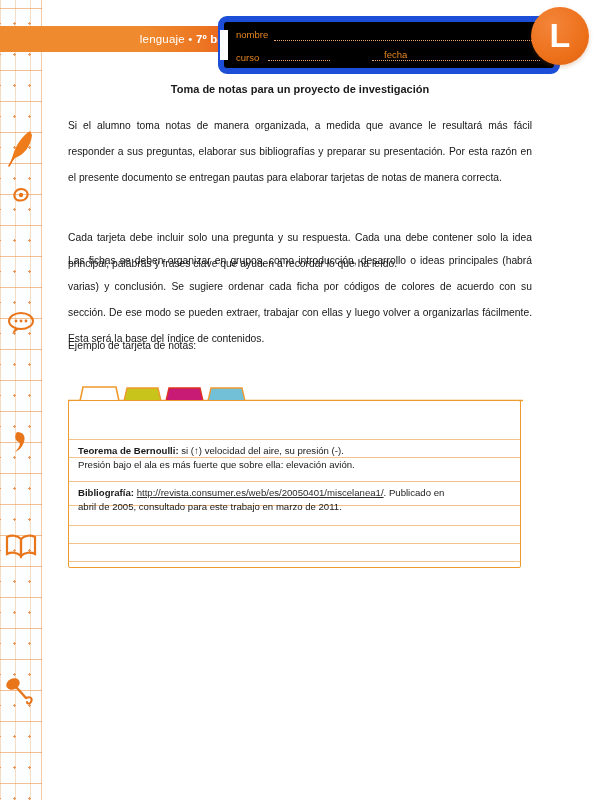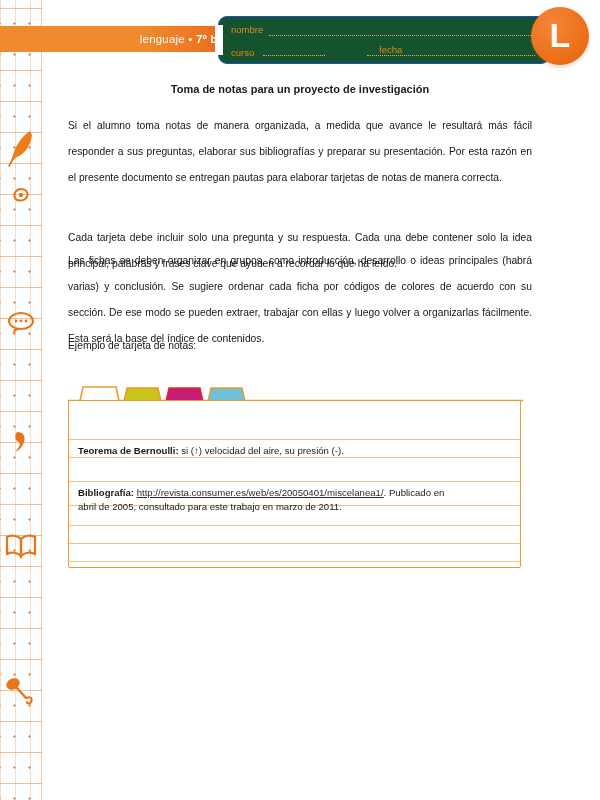--- a/index.html
+++ b/index.html
@@ -49,22 +49,22 @@
     background:linear-gradient(to right,#F08A2E 0%,#F08A2E 55%,#EC7521 78%,#E3411E 100%);
   }
   .band-label{
     position:absolute;right:14px;top:50%;transform:translateY(-50%);
     color:#ffffff;font-size:11.5px;letter-spacing:.2px;white-space:nowrap;
   }
   .band-label b{font-weight:bold;}
 
   .fieldbox{
     position:absolute;left:218px;top:16px;width:330px;height:46px;
-    border:1px solid #1d4ed8;border-radius:9px;
-    background:#14532d;
+    border:6px solid #1d4ed8;border-radius:9px;
+    background:#000000;
   }
   .fieldbox:before{
     content:"";position:absolute;left:-4px;top:8px;width:8px;height:30px;
     background:#ffffff;
   }
   .fld{position:absolute;font-size:9.5px;color:#E8861F;}
   .fld-nombre{left:12px;top:7px;}
   .fld-curso{left:12px;top:30px;}
   .fld-fecha{left:112px;top:27px;margin-left:48px;}
   .dots-line{
@@ -239,20 +239,21 @@
     <div class="rule" style="top:56px;"></div>
     <div class="rule" style="top:80px;"></div>
     <div class="rule" style="top:104px;"></div>
     <div class="rule" style="top:124px;"></div>
     <div class="rule" style="top:142px;"></div>
     <div class="rule" style="top:160px;"></div>
   </div>
 
   <div class="card-text note-1">
     <b>Teorema de Bernoulli:</b><span> si (↑) velocidad del aire, su presión (-).</span><br>
+    <span>Presión bajo el ala es más fuerte que sobre ella: elevación avión.</span>
   </div>
 
   <div class="card-text note-2">
     <b>Bibliografía:</b>
     <span class="lnk">http://revista.consumer.es/web/es/20050401/miscelanea1/</span><span>. Publicado en</span><br>
     <span>abril de 2005, consultado para este trabajo en marzo de 2011.</span>
   </div>
 </div>
 
 <div class="footer">

